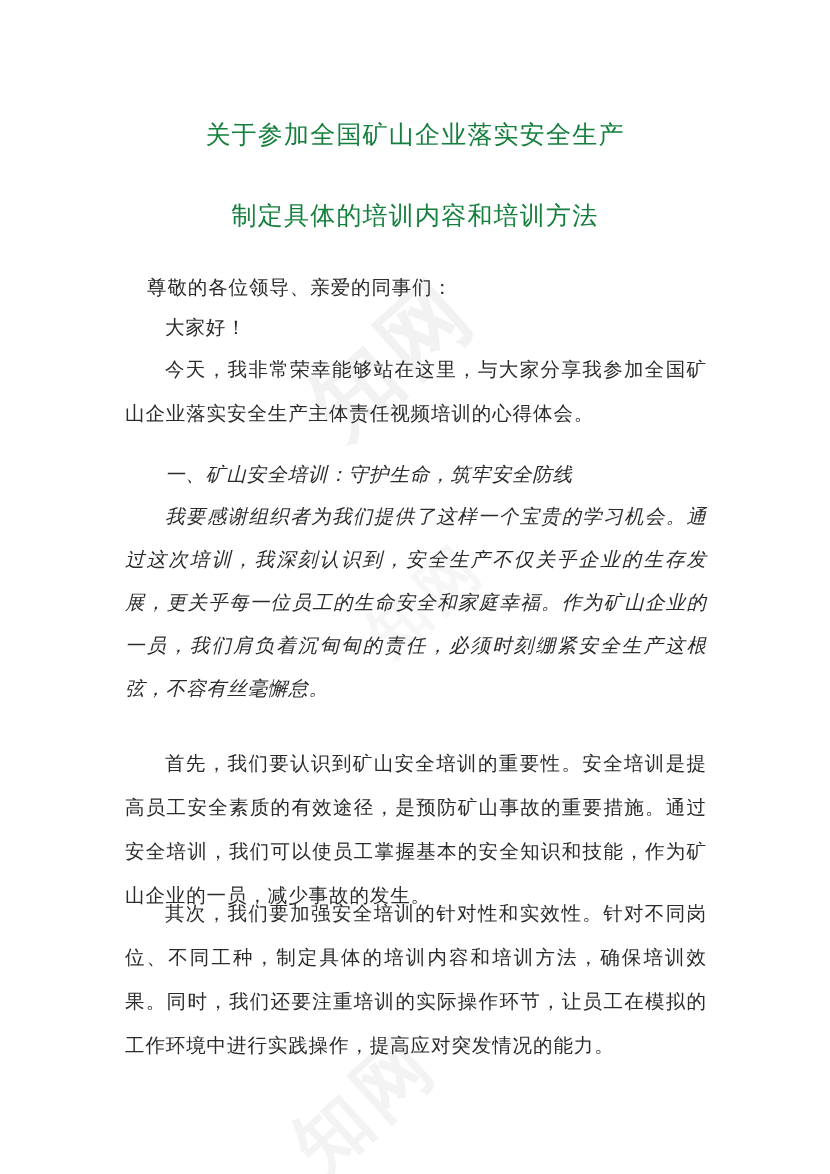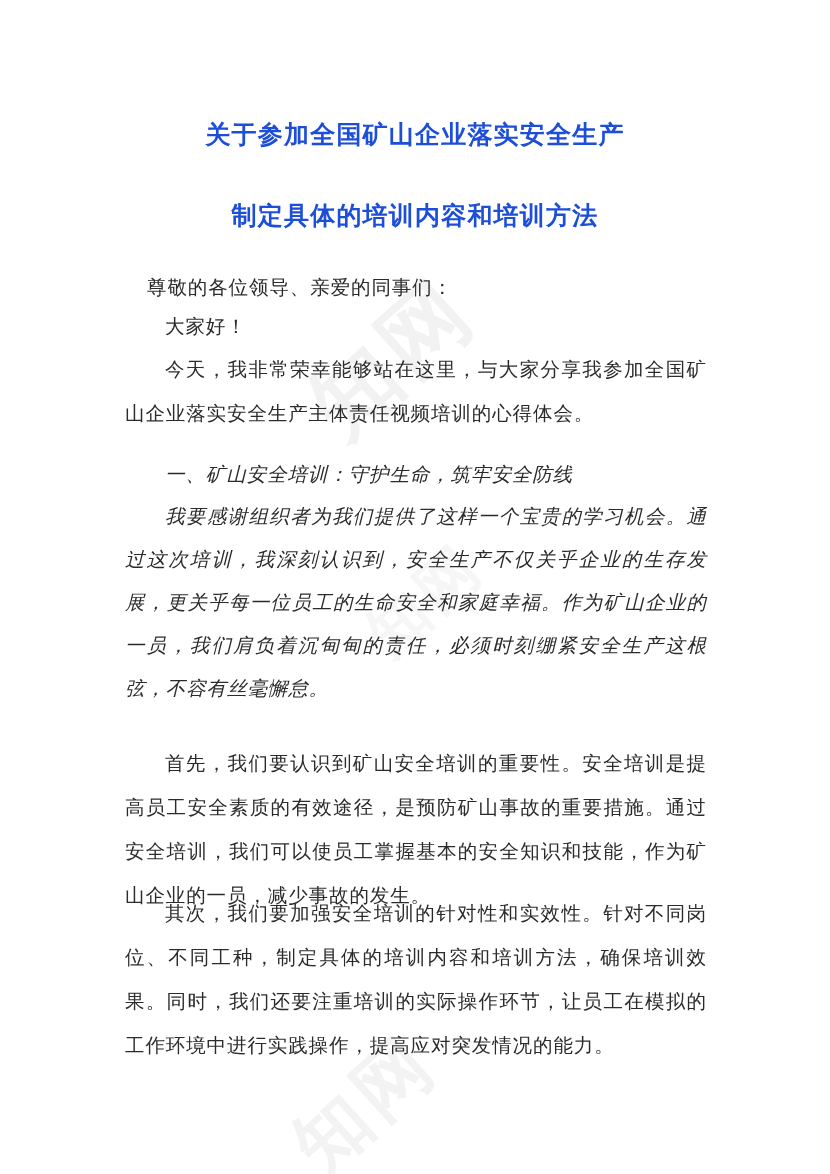--- a/index.html
+++ b/index.html
@@ -71,24 +71,24 @@
     position: relative;
     z-index: 1;
   }
 
   .doc-title {
     position: absolute;
     left: 0;
     width: 830px;
     text-align: center;
     font-family: "Liberation Sans", "DejaVu Sans", sans-serif;
-    font-weight: 700;
+    font-weight: 400;
     font-size: 25px;
     letter-spacing: 1.2px;
-    color: #1d4ed8;
+    color: #15803d;
   }
 
   .doc-title.line1 { top: 118px; }
   .doc-title.line2 { top: 199px; }
 
   .para {
     position: absolute;
     left: 125px;
     width: 582px;
     font-size: 19.5px;
@@ -96,21 +96,21 @@
     letter-spacing: 0.9px;
     text-align: justify;
     text-justify: inter-character;
     line-height: 40px;
   }
 
   .para.indent { text-indent: 40px; }
 
   
   .p-salutation { top: 268px; margin-left: 22px; }
-  .p-greeting   { top: 308px; font-family: Liberation Mono, monospace; }
+  .p-greeting   { top: 308px; }
   .p-intro      { top: 348px; line-height: 44px; }
   .p-heading    { top: 455px; font-style: italic; }
   .p-thanks     { top: 495px; line-height: 43px; font-style: italic; }
   .p-first      { top: 742px; line-height: 44px; }
   .p-second     { top: 892px; line-height: 44px; }
 </style>
 </head>
 <body>
 
 <div class="page">

